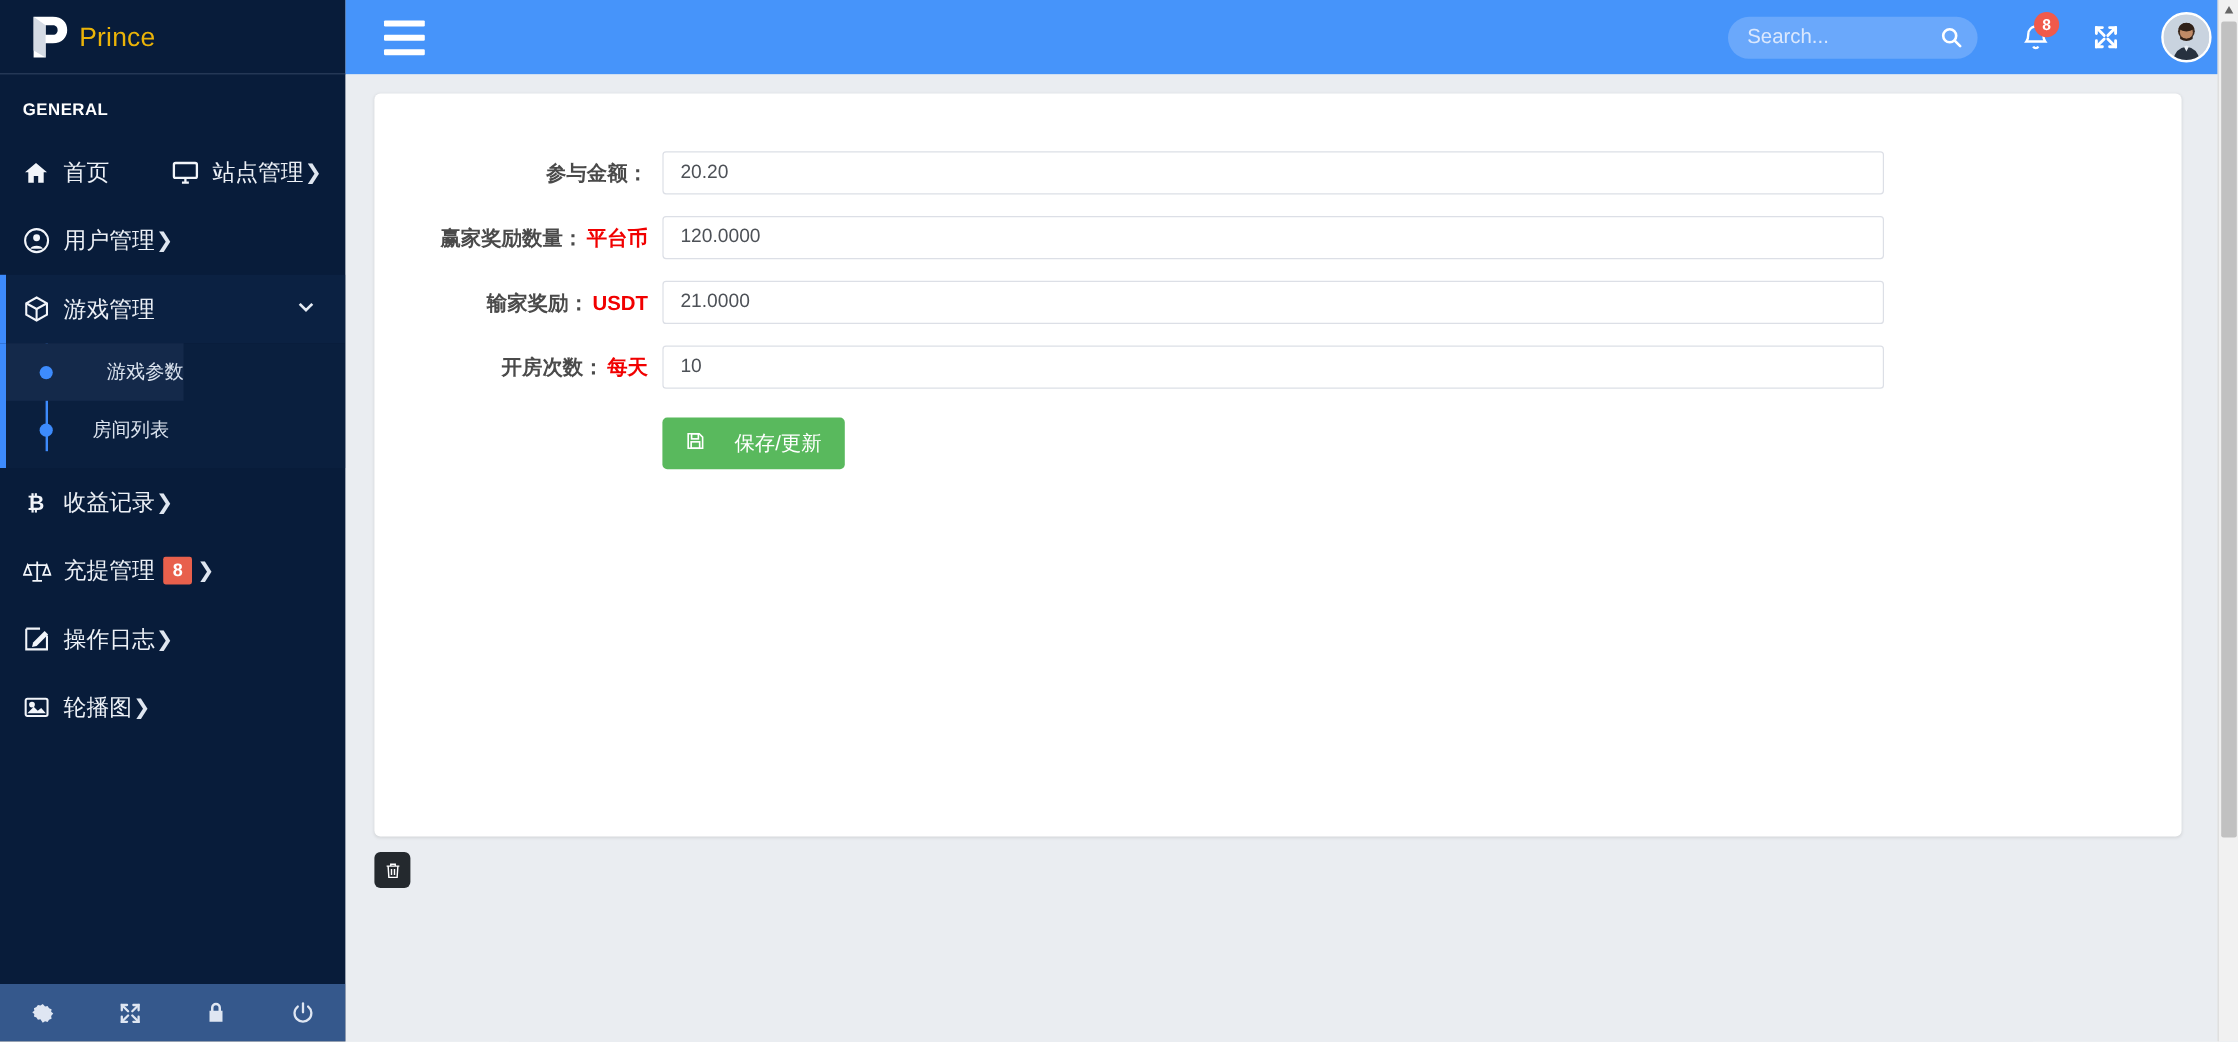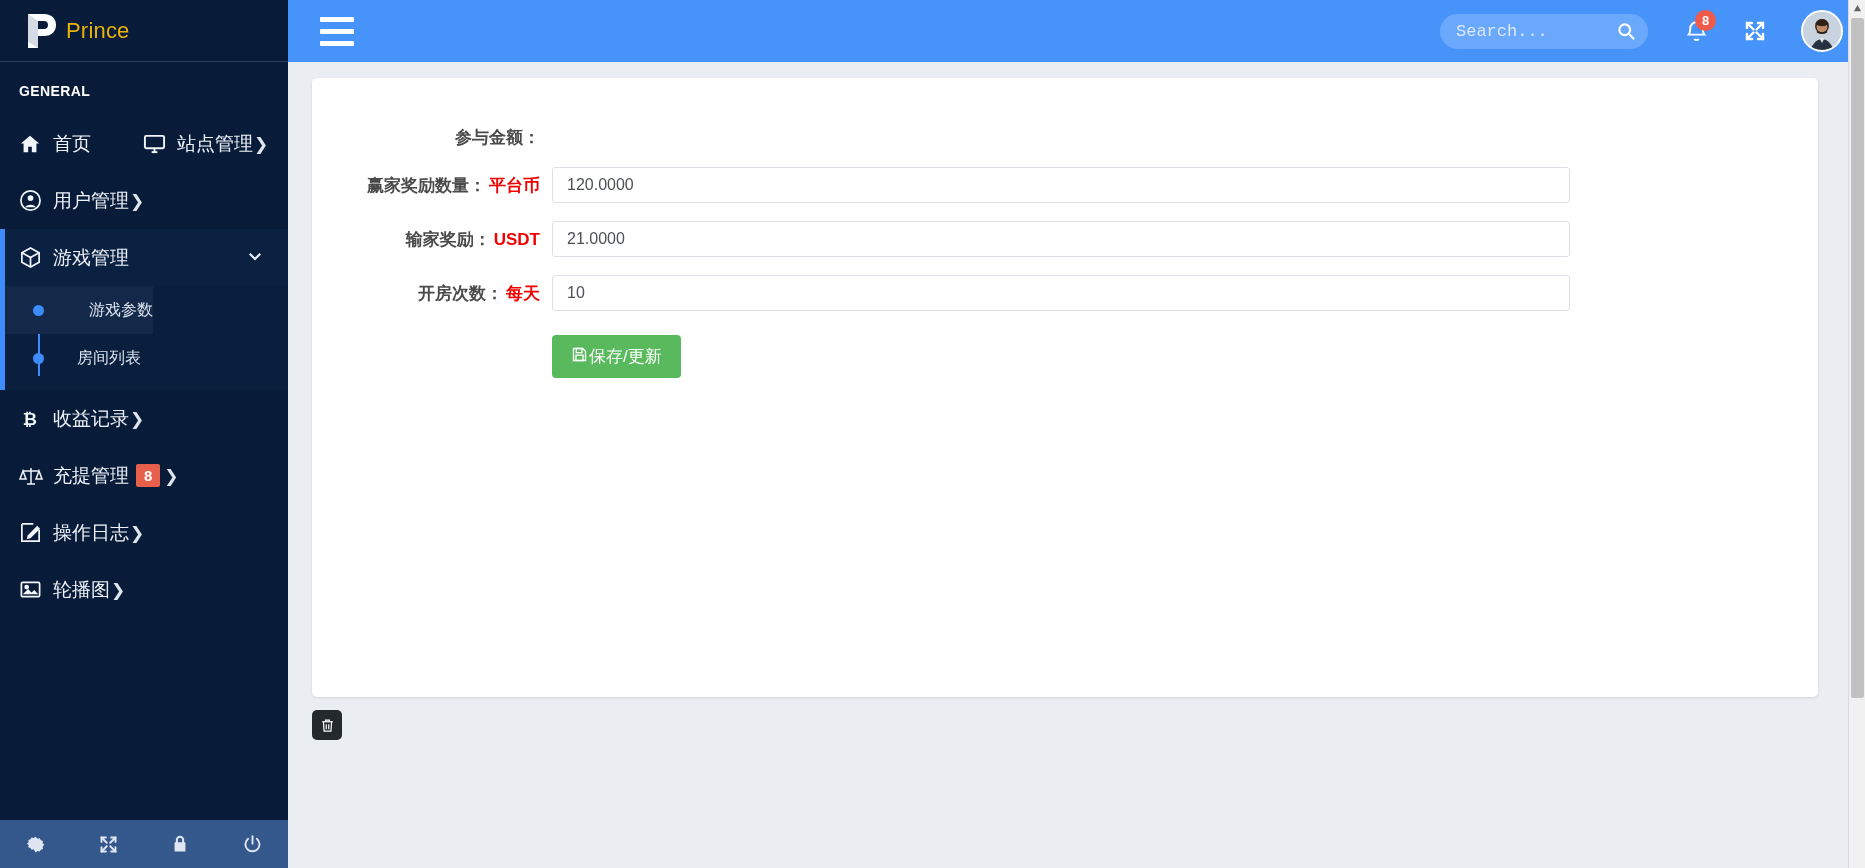--- a/index.html
+++ b/index.html
@@ -127,21 +127,21 @@
     position: relative;
     width: 208px; height: 35px;
     background: #6aa8fb; border-radius: 18px;
     display: flex; align-items: center;
     margin-right: 36px;
   }
   #search-input {
     border: none; outline: none; background: transparent;
     color: #fff; font-size: 17px;
     padding: 0 38px 0 16px; width: 100%; height: 100%;
-    font-family: Liberation Mono, monospace;
+    font-family: Liberation Sans, sans-serif;
   }
   #search-input::placeholder { color: #dbe8fd; }
   #search-btn {
     position: absolute; right: 12px; top: 50%;
     transform: translateY(-50%); color: #fff;
     background: none; border: none; cursor: pointer; padding: 0;
     display: flex;
   }
   .top-ico {
     position: relative; color: #fff;
@@ -193,21 +193,21 @@
     padding: 0 14px; font-size: 16px; color: #4d5157;
     outline: none; background: #fff;
     font-family: "Liberation Sans", sans-serif;
   }
   #save-row { display: flex; margin-top: 24px; }
   #save-spacer { width: 240px; flex: none; padding-right: 12px; }
   #save-btn {
     background: #59b95d; border: none; border-radius: 4px;
     color: #fff; font-size: 17px;
     padding: 10px 19px; cursor: pointer;
-    display: flex; align-items: center; gap: 1px;
+    display: flex; align-items: center; gap: 24px;
     font-family: "Liberation Sans", sans-serif;
   }
   #trash-btn {
     position: absolute; left: 24px; top: 648px;
     width: 30px; height: 30px;
     background: #24292e; border: none; border-radius: 5px;
     display: flex; align-items: center; justify-content: center;
     color: #fff; cursor: pointer;
   }
 
@@ -440,20 +440,21 @@
   </header>
 
   <main id="main">
     <section id="card">
       <div id="form-area">
 
         <div class="form-row">
           <div class="form-label">
             <span>参与金额：</span>
           </div>
+          <input class="form-input" type="text" value="20.20" style="">
         </div>
 
         <div class="form-row">
           <div class="form-label">
             <span>赢家奖励数量：</span><span class="label-unit">平台币</span>
           </div>
           <input class="form-input" type="text" value="120.0000" style="">
         </div>
 
         <div class="form-row">

